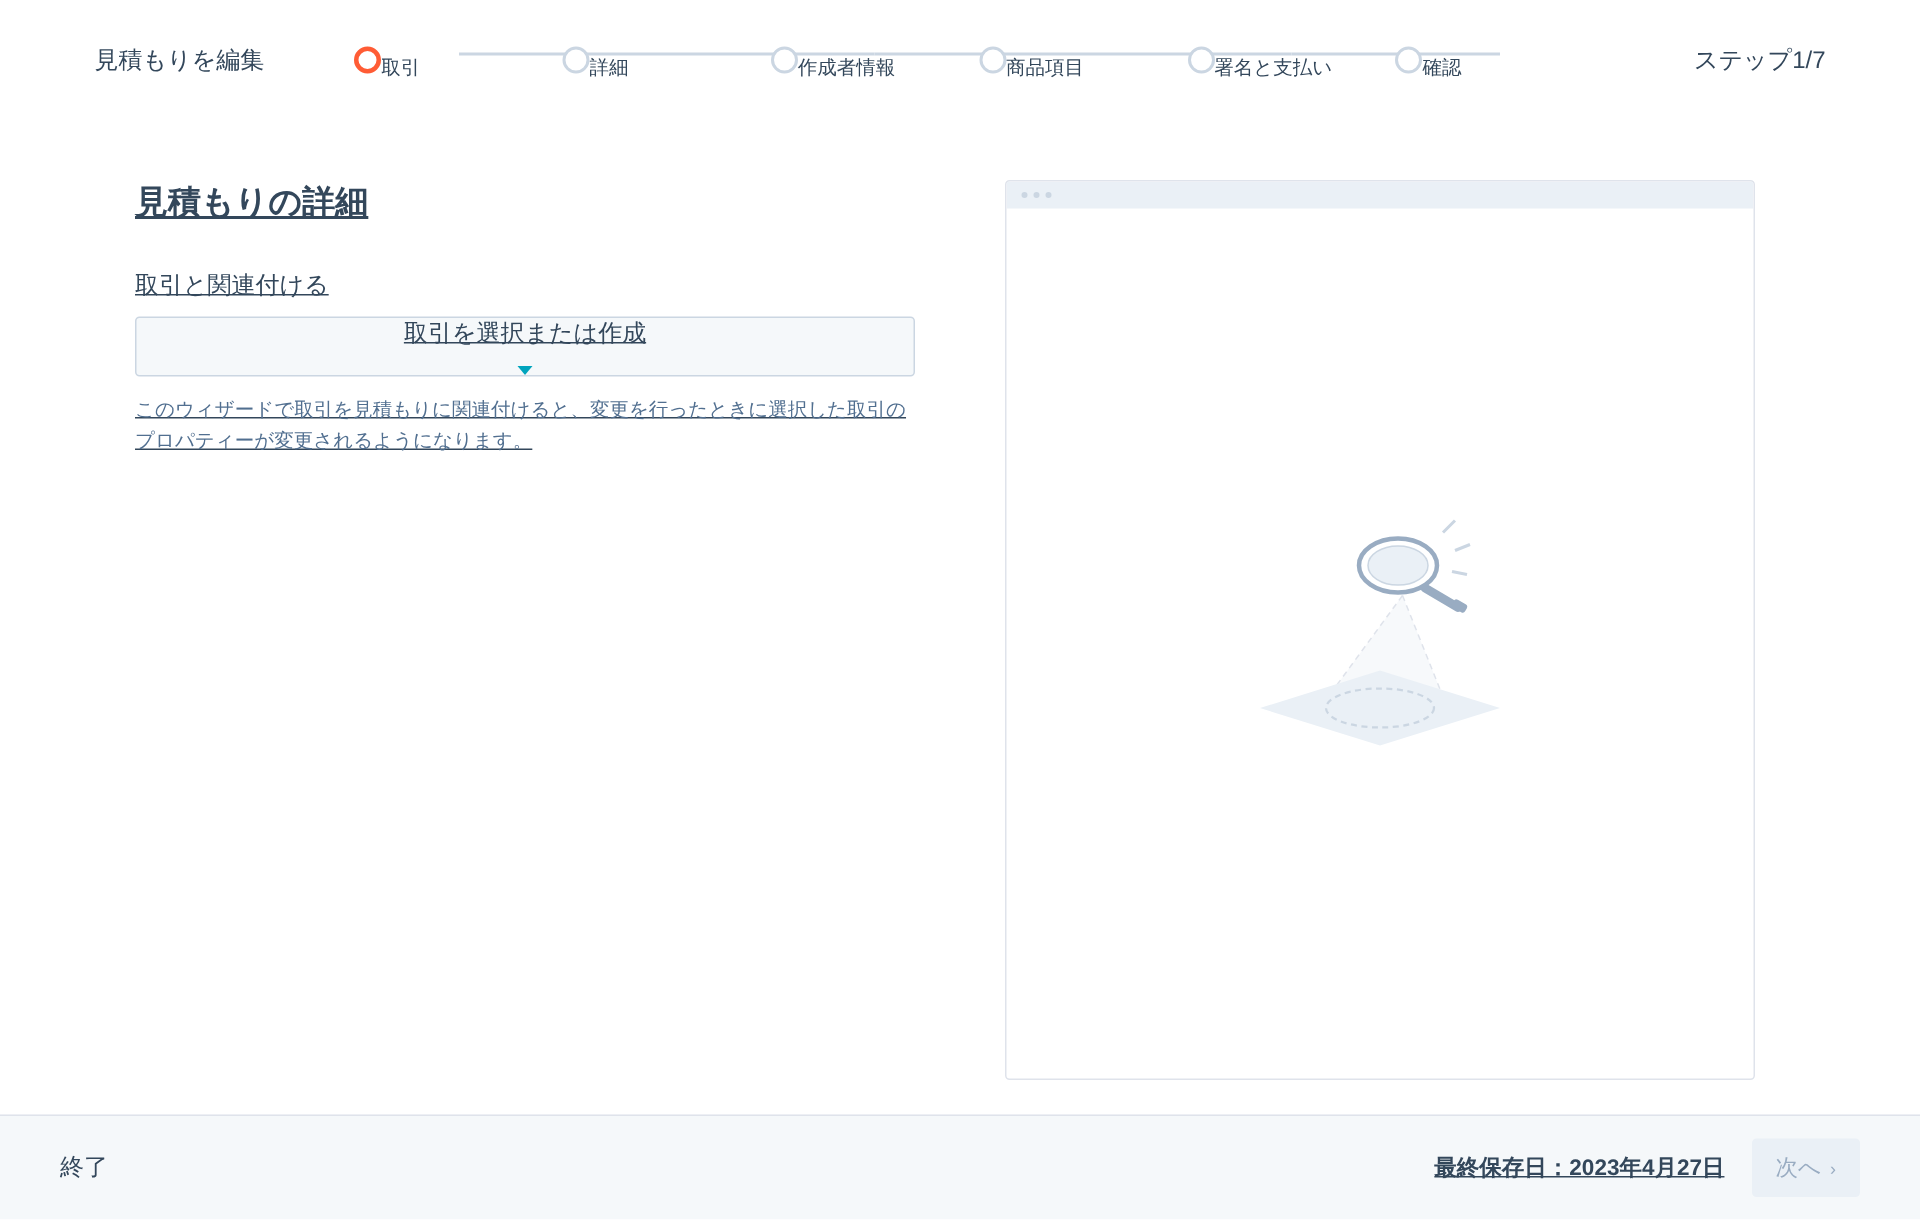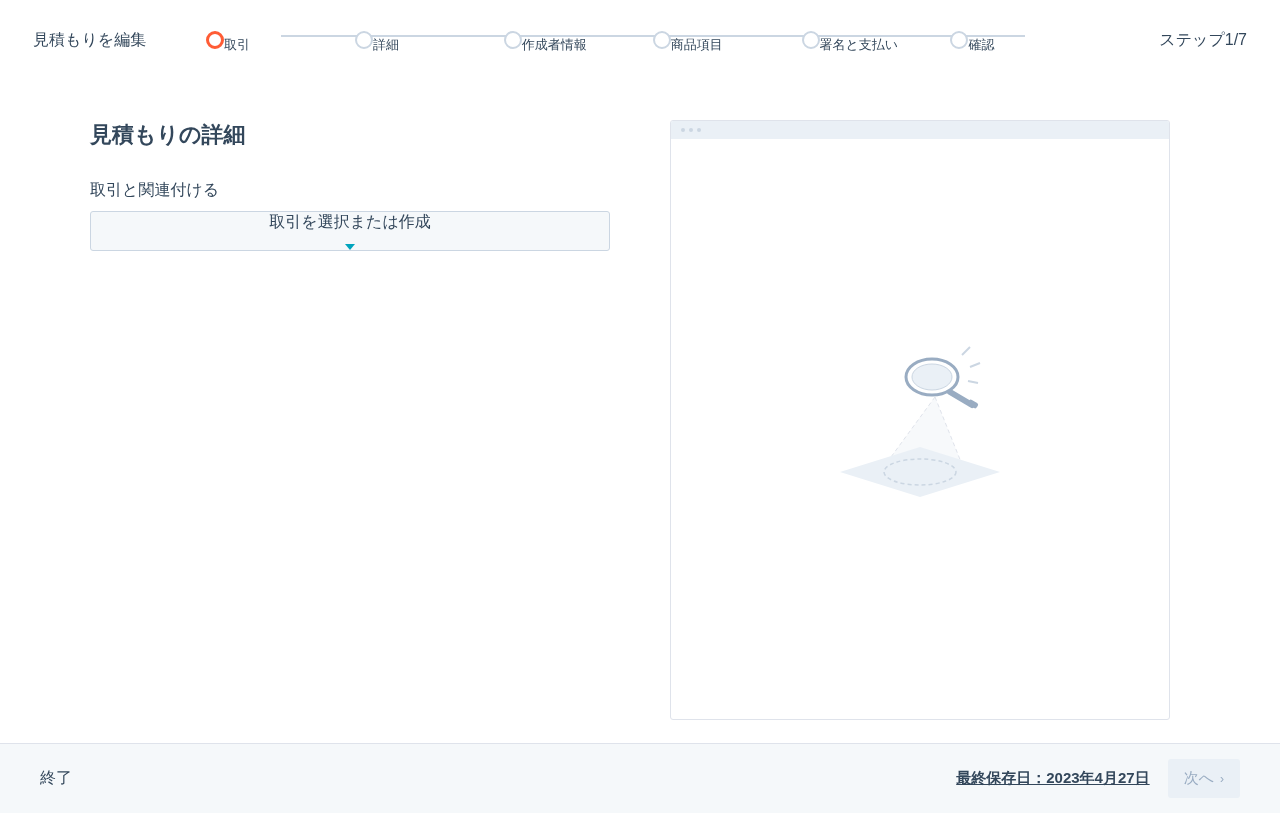--- a/index.html
+++ b/index.html
@@ -1,33 +1,33 @@
 <!DOCTYPE html>
 <html><head>
 <meta charset="utf-8">
 <style>
 * { box-sizing: border-box; margin: 0; padding: 0; }
 body { font-family: -apple-system, BlinkMacSystemFont, "Segoe UI", "Hiragino Sans", "Hiragino Kaku Gothic ProN", Meiryo, sans-serif; background: #fff; color: #33475b; width: 1280px; height: 813px; position: relative; overflow: hidden; }
 
 
-.header { display: flex; align-items: center; height: 80px; padding: 0 33px; position: relative; }
+.header { display: flex; align-items: center; height: 80px; padding: 0 63px; position: relative; }
 .header-title { font-size: 16px; color: #33475b; white-space: nowrap; }
 .header-step { font-size: 16px; color: #33475b; white-space: nowrap; }
 
 
 .stepper { flex: 1; display: flex; align-items: center; justify-content: center; padding: 0 60px; }
 .step { display: flex; align-items: center; position: relative; flex: 1; }
 .step-circle { width: 18px; height: 18px; border-radius: 50%; background: #fff; border: 2px solid #cbd6e2; z-index: 2; }
 .step.active .step-circle { border-color: #ff5c35; border-width: 3px; }
 .step-label { margin-top: 10px; font-size: 13px; color: #33475b; white-space: nowrap; }
 .step-line { position: absolute; top: 9px; left: 50%; right: -50%; height: 2px; background: #cbd6e2; z-index: 1; }
 .step:last-child .step-line { display: none; }
 
 
-.main { display: flex; padding: 40px 90px 0 90px; gap: 60px; height: calc(100% - 80px - 70px); }
+.main { display: flex; padding: 40px 90px 0 90px; gap: 60px; height: calc(100% - 80px - 70px); text-decoration: underline; }
 .left-col { width: 520px; }
 .right-col { flex: 1; display: flex; justify-content: flex-start; }
 
 .section-title { font-size: 22px; font-weight: 600; color: #33475b; margin-bottom: 30px; }
 .field-label { font-size: 16px; color: #33475b; margin-bottom: 10px; }
 
 .select-box { width: 100%; height: 40px; background: #f5f8fa; border: 1px solid #cbd6e2; border-radius: 3px; display: flex; align-items: center; justify-content: space-between; padding: 0 0; cursor: pointer; flex-direction: column; }
 .select-text { font-size: 16px; color: #33475b; }
 .select-caret { width: 0; height: 0; border-left: 5px solid transparent; border-right: 5px solid transparent; border-top: 6px solid #00a4bd; }
 
@@ -92,20 +92,21 @@
 </div>
 
 <div class="main">
   <div class="left-col">
     <h2 class="section-title">見積もりの詳細</h2>
     <div class="field-label">取引と関連付ける</div>
     <div class="select-box">
       <span class="select-text">取引を選択または作成</span>
       <span class="select-caret"></span>
     </div>
+    <p class="help-text">このウィザードで取引を見積もりに関連付けると、変更を行ったときに選択した取引のプロパティーが変更されるようになります。</p>
   </div>
 
   <div class="right-col">
     <div class="preview-card">
       <div class="preview-titlebar">
         <span class="tb-dot"></span>
         <span class="tb-dot"></span>
         <span class="tb-dot"></span>
       </div>
       <div class="preview-body">

